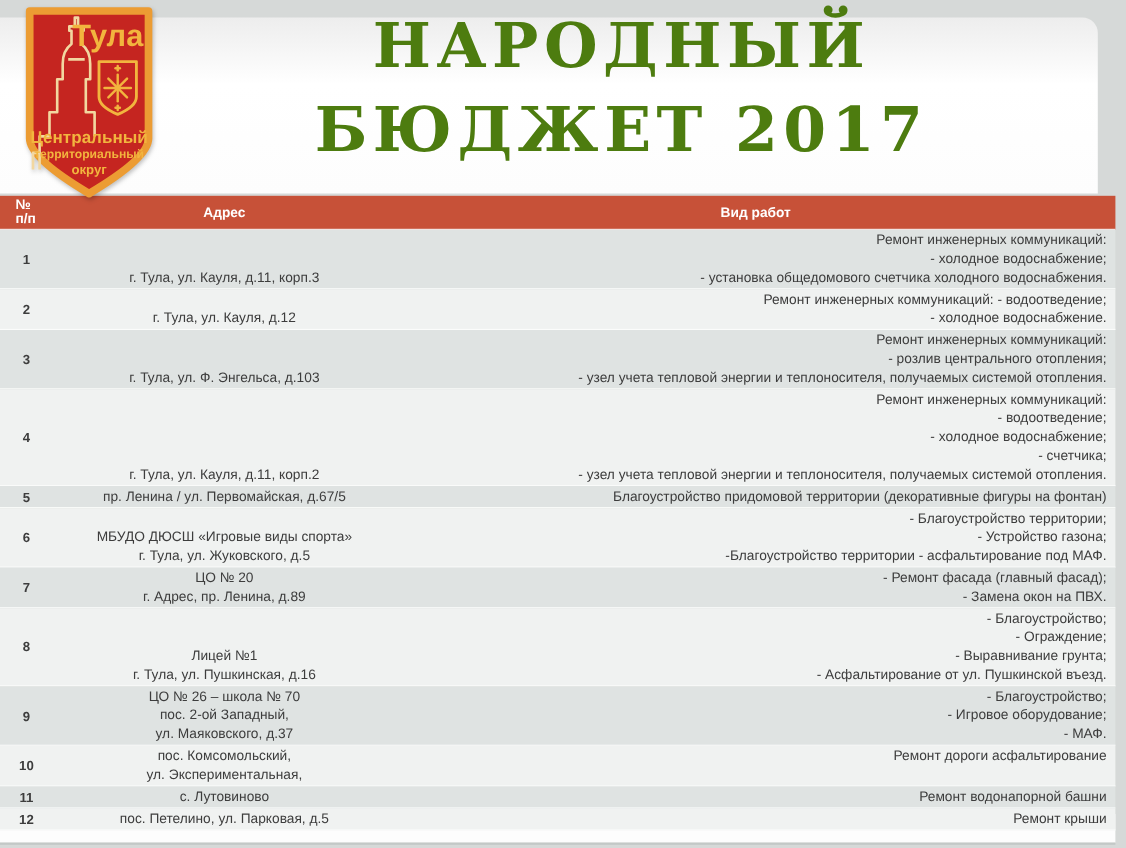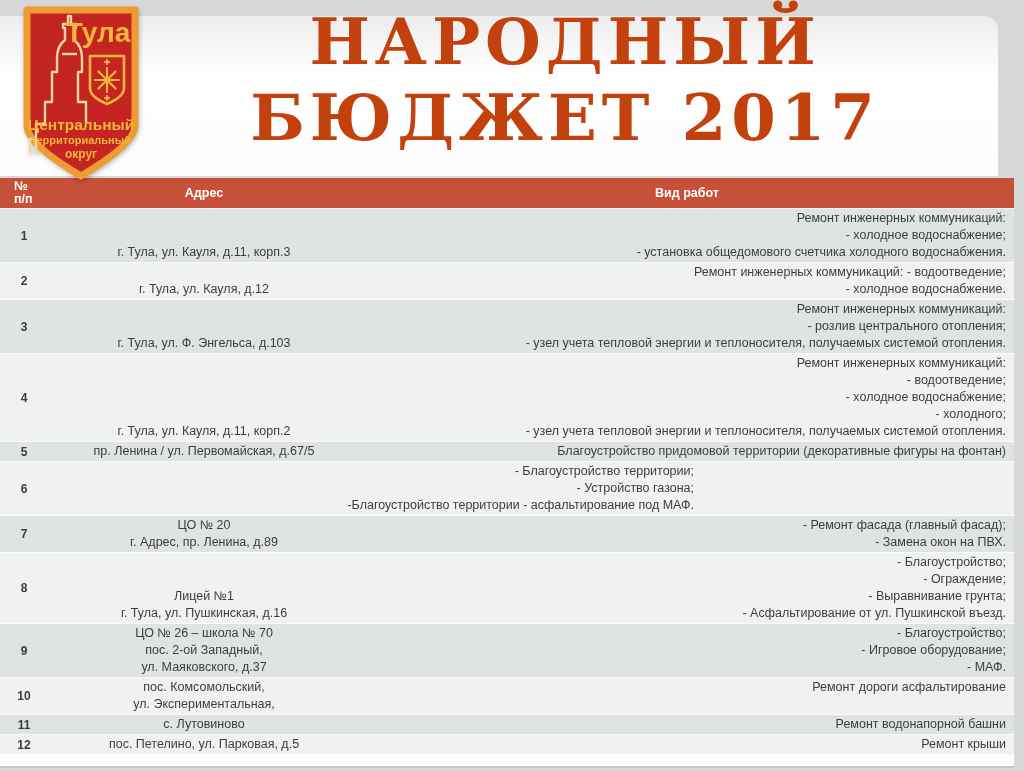--- a/index.html
+++ b/index.html
@@ -7,21 +7,21 @@
   .page{position:relative;width:1024px;height:771px;background:#d6d9d8;overflow:hidden;}
 
   
   .top-card{position:absolute;left:0;top:16px;width:998px;height:160px;
     background:linear-gradient(#ededed,#ffffff 38%,#fdfdfd);
     border-radius:0 14px 0 0;}
 
   
   .title{position:absolute;left:140px;top:4px;width:850px;text-align:center;
     font-family:"DejaVu Serif","Liberation Serif",serif;font-weight:bold;
-    color:#c2410c;font-size:64px;line-height:76px;letter-spacing:5px;}
+    color:#4d7c0f;font-size:56px;line-height:76px;letter-spacing:5px;}
 
   
   .logo{position:absolute;left:20px;top:4px;width:122px;height:182px;z-index:5;
     filter:drop-shadow(1px 2px 2px rgba(0,0,0,.25));}
 
   
   .tbl{position:absolute;left:0;top:178px;width:1014px;z-index:2;font-size:12.5px;color:#3d3d3d;}
   .thead{display:flex;background:#c75138;color:#ffffff;font-weight:bold;height:30px;
     border-bottom:1px solid #f5f5f5;font-size:12.5px;}
   .thead .c1{display:flex;flex-direction:column;justify-content:center;padding-left:14px;line-height:13px;}
@@ -133,37 +133,41 @@
 
         <div class="trow">
           <div class="c1">4</div>
           <div class="c2">
             <div>г. Тула, ул. Кауля, д.11, корп.2</div>
           </div>
           <div class="c3">
             <div>Ремонт инженерных коммуникаций:</div>
             <div>- водоотведение;</div>
             <div>- холодное водоснабжение;</div>
-            <div>- холодного;</div>
+            <div>- счетчика;</div>
             <div>- узел учета тепловой энергии и теплоносителя, получаемых системой отопления.</div>
           </div>
         </div>
 
         <div class="trow">
           <div class="c1">5</div>
           <div class="c2">
             <div>пр. Ленина / ул. Первомайская, д.67/5</div>
           </div>
           <div class="c3">
             <div>Благоустройство придомовой территории (декоративные фигуры на фонтан)</div>
           </div>
         </div>
 
         <div class="trow">
           <div class="c1">6</div>
+          <div class="c2">
+            <div>МБУДО ДЮСШ «Игровые виды спорта»</div>
+            <div>г. Тула, ул. Жуковского, д.5</div>
+          </div>
           <div class="c3">
             <div>- Благоустройство территории;</div>
             <div>- Устройство газона;</div>
             <div>-Благоустройство территории - асфальтирование под МАФ.</div>
           </div>
         </div>
 
         <div class="trow">
           <div class="c1">7</div>
           <div class="c2">

